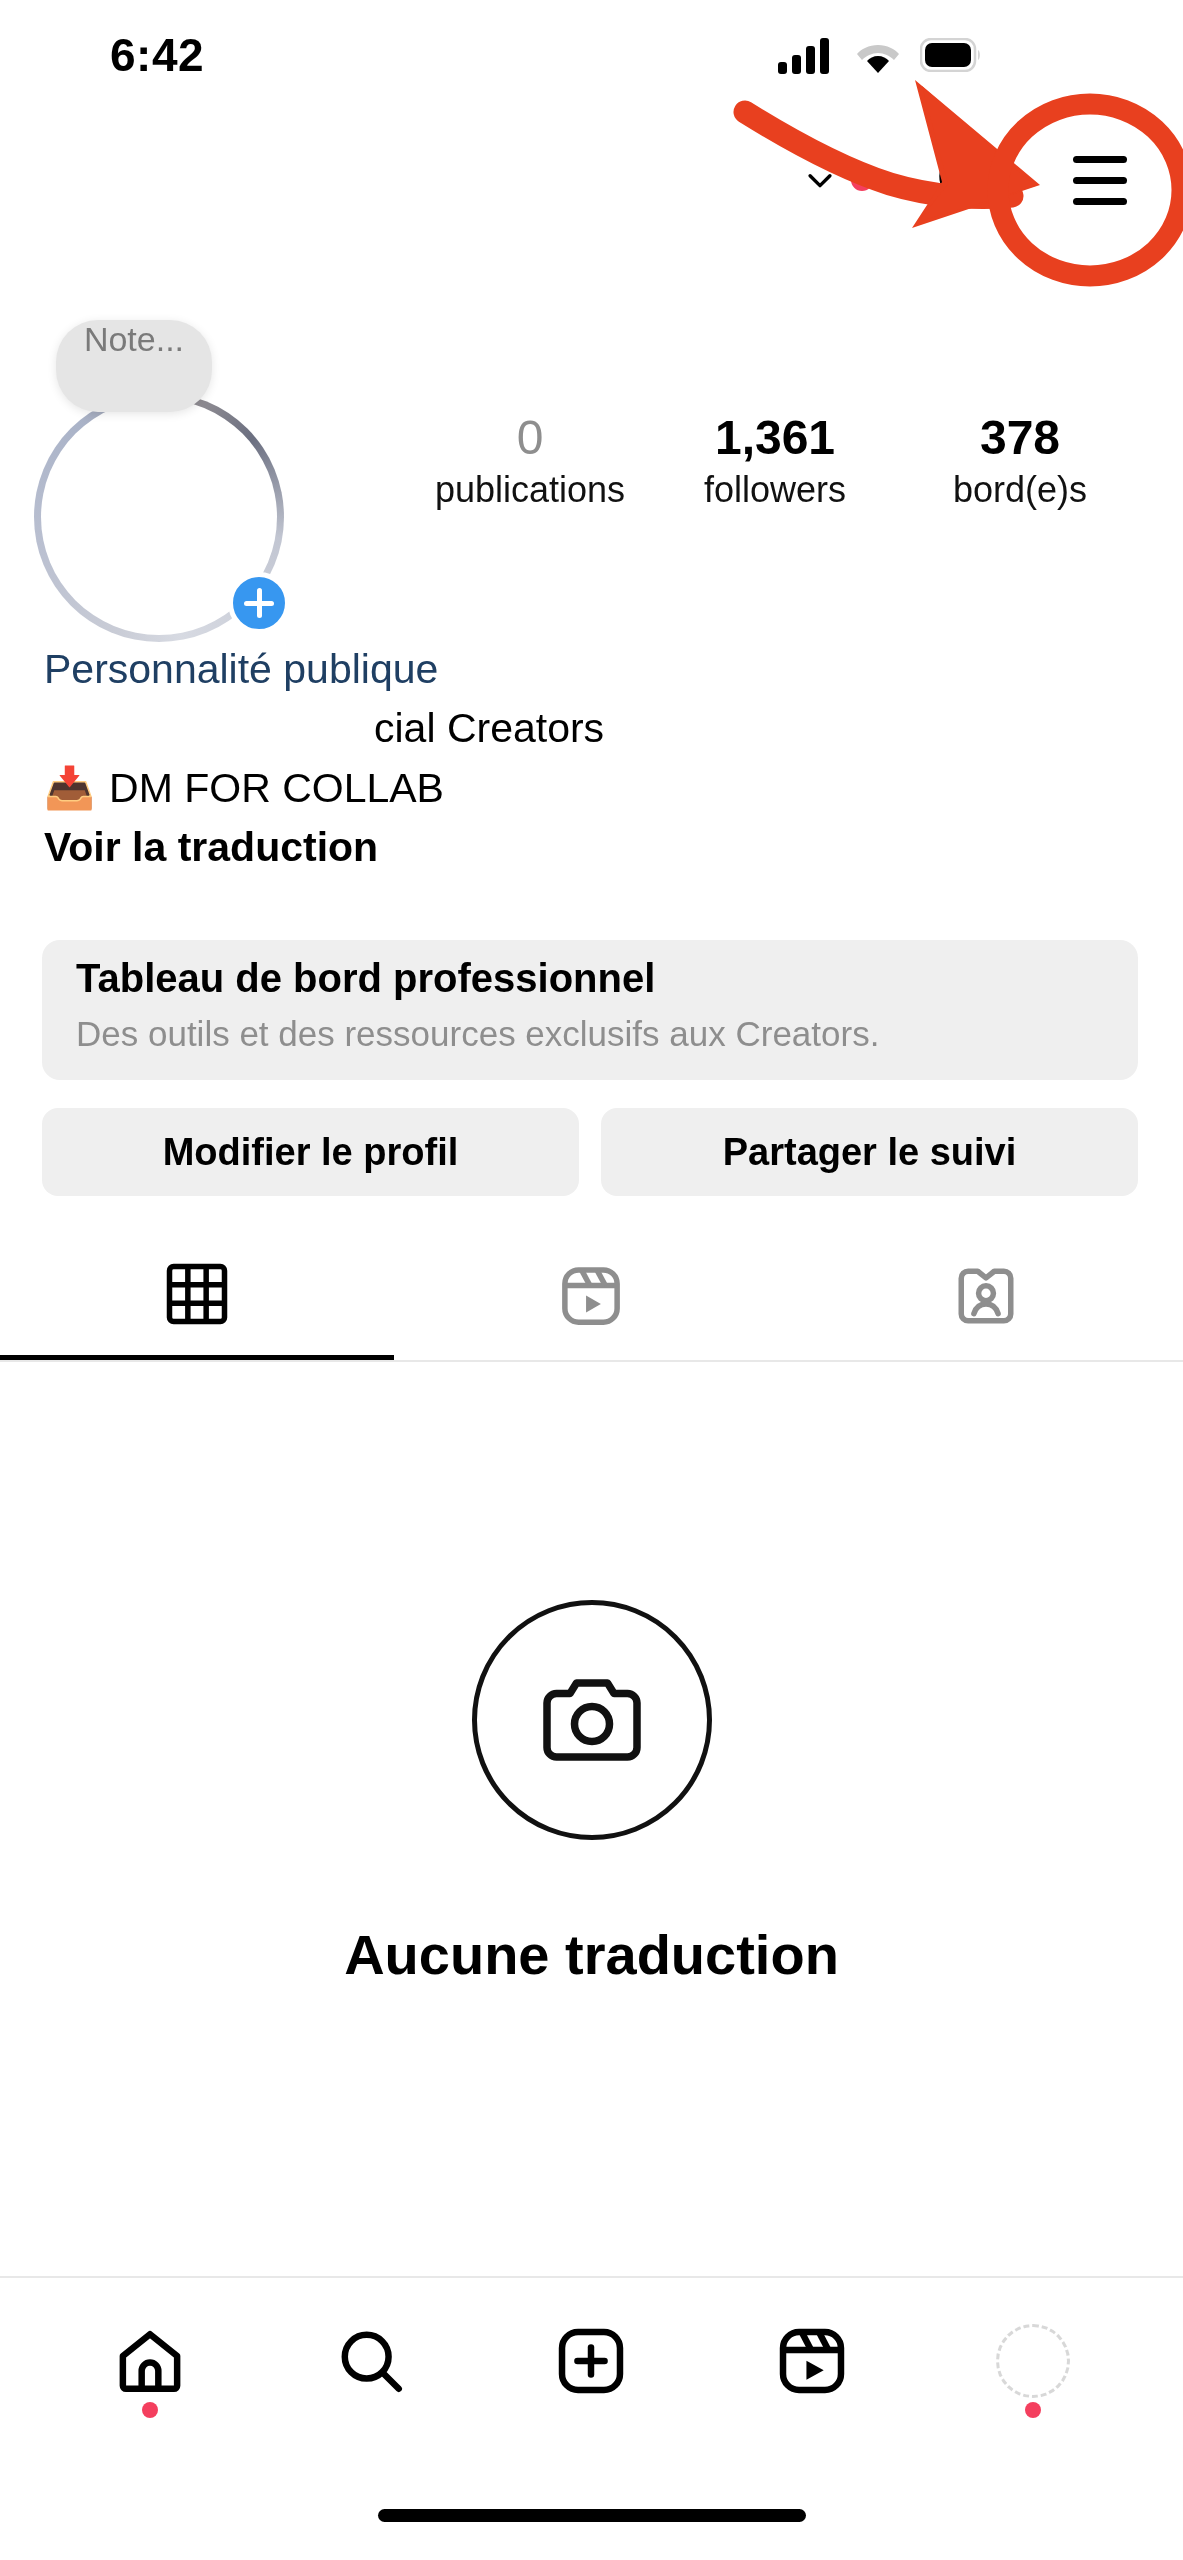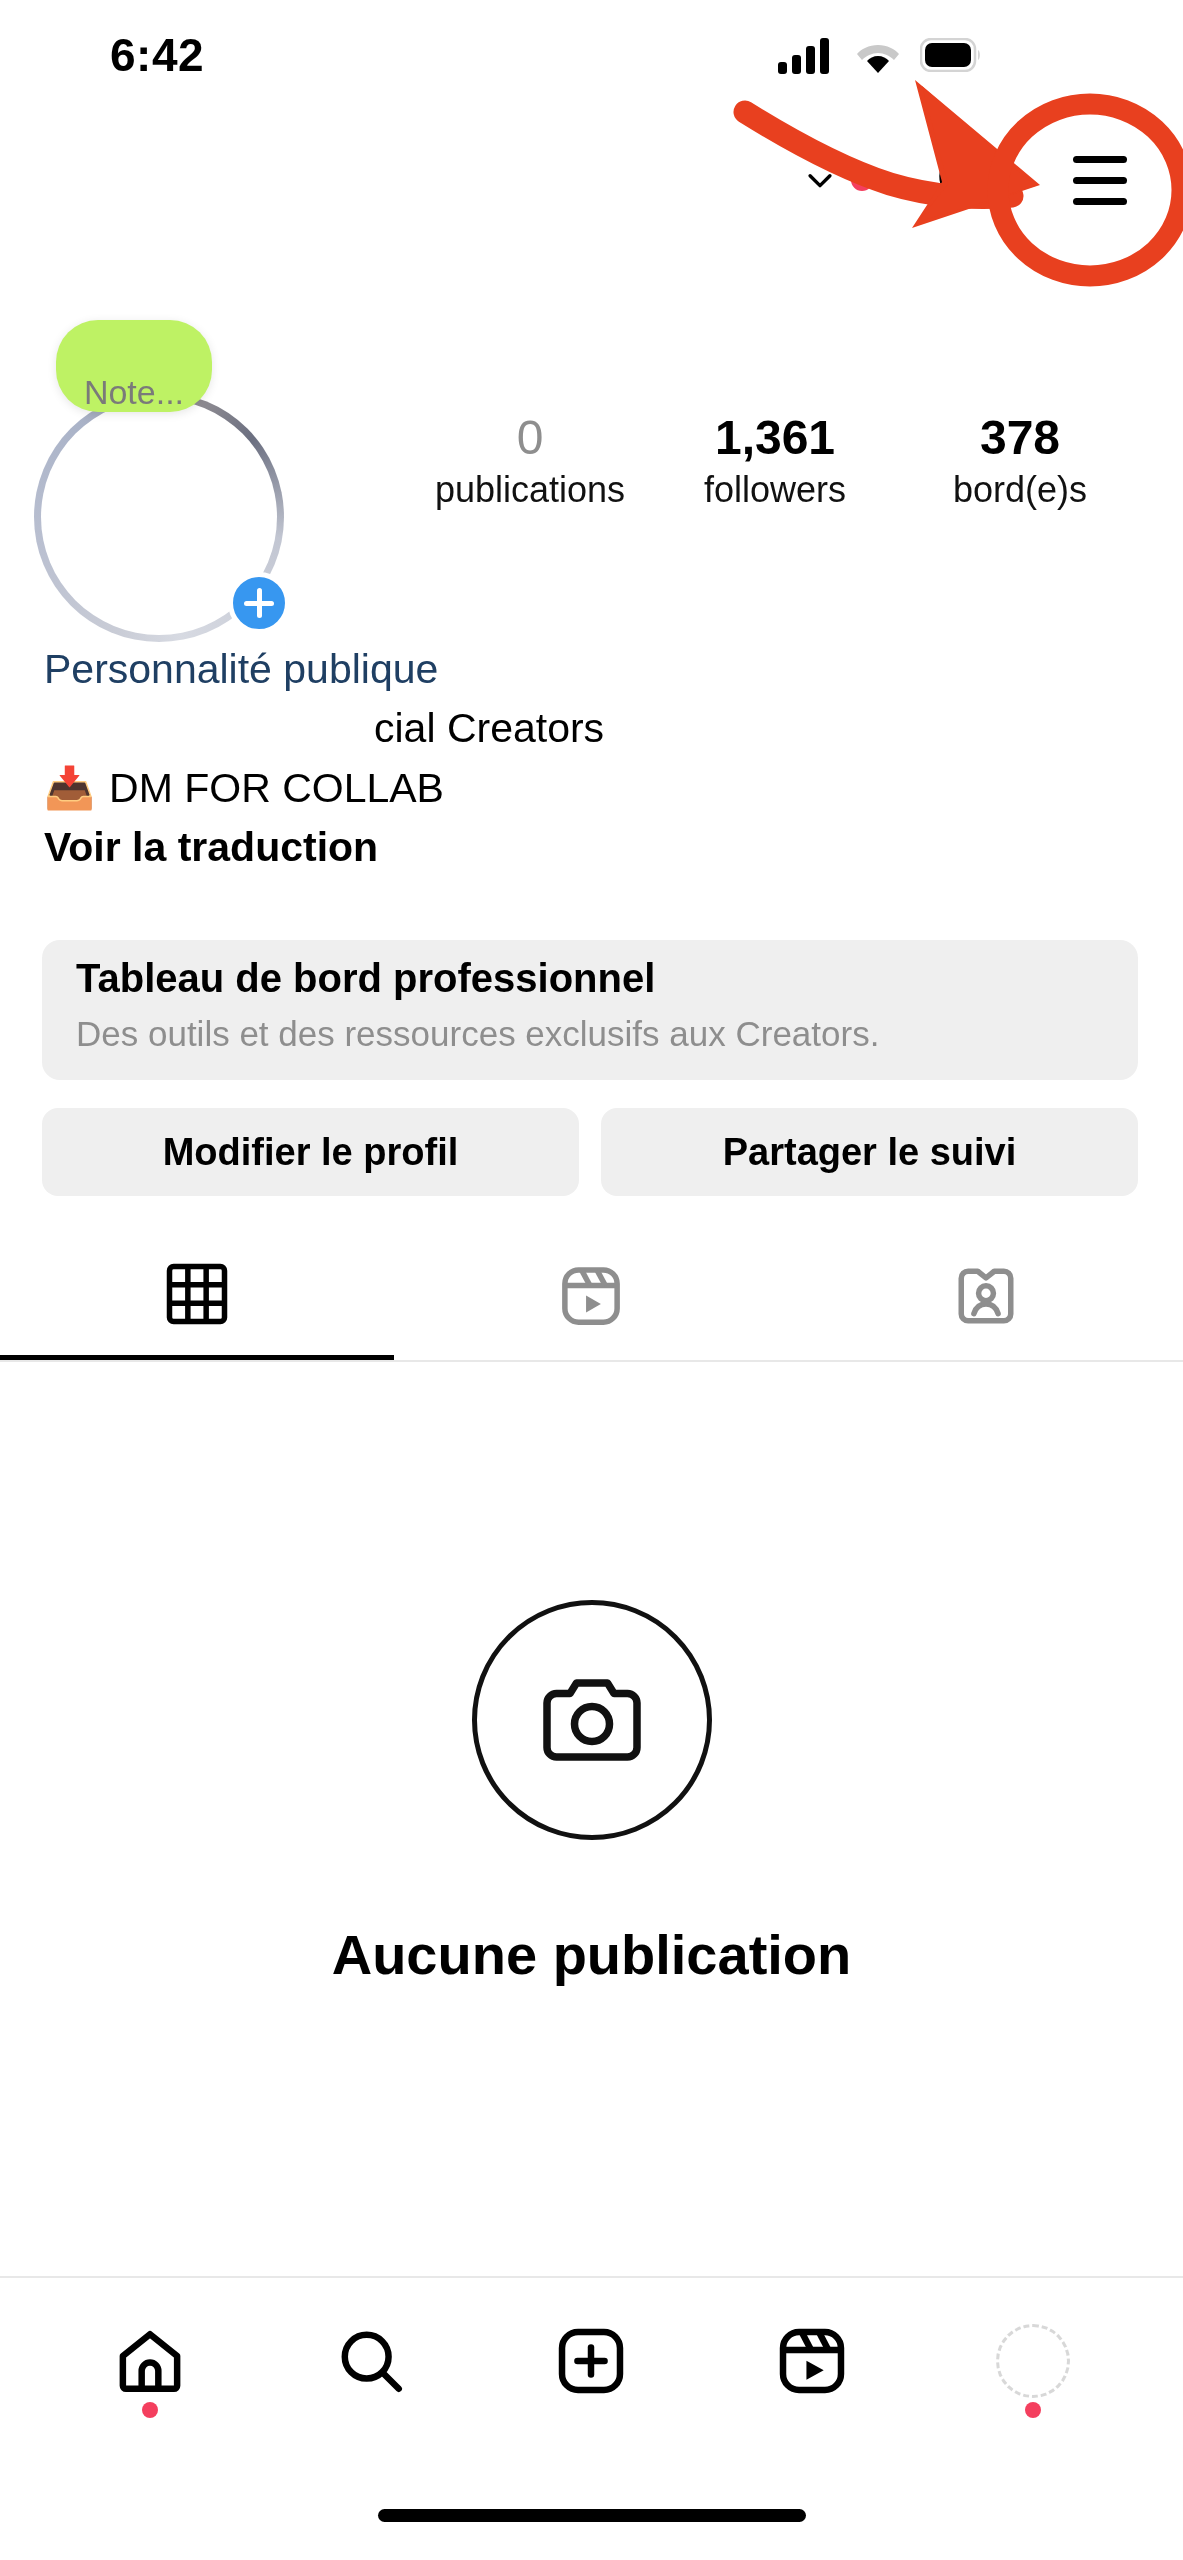--- a/index.html
+++ b/index.html
@@ -49,22 +49,22 @@
     background:conic-gradient(from 200deg,#c9ccd6 0deg,#b9bfd0 60deg,#aab3c8 120deg,
                #8f8c92 180deg,#6b6f80 210deg,#c2c6d2 260deg,#d7dae2 330deg,#c9ccd6 360deg);
     padding:5px;
   }
   .avatar-inner {
     position:absolute; left:7px; top:7px; width:236px; height:236px;
     border-radius:50%; background:#fff;
   }
   .note-bubble {
     position:absolute; left:22px; top:-72px; width:156px; height:92px;
-    background:#bef264; border-radius:42px;
-    display:flex; align-items:flex-end; justify-content:center;
+    background:#e5e5e5; border-radius:42px;
+    display:flex; align-items:flex-start; justify-content:center;
     box-shadow:0 2px 10px rgba(0,0,0,0.10);
     z-index:6;
   }
   .note-bubble span { font-size:34px; color:#7a7a7a; }
   .plus-badge {
     position:absolute; right:-6px; bottom:8px; width:62px; height:62px;
     border-radius:50%; background:#3797F0; border:5px solid #fff;
     display:flex; align-items:center; justify-content:center; z-index:7;
   }
   .plus-badge::before { content:""; position:absolute; width:30px; height:5px;
@@ -275,21 +275,21 @@
 
   <div class="empty">
     <div class="empty-circle">
       <svg width="120" height="120" viewBox="0 0 24 24">
         <path d="M3 8.6 A1.9 1.9 0 0 1 4.9 6.7 H7.6 L8.9 4.6 H15.1 L16.4 6.7 H19.1
                  A1.9 1.9 0 0 1 21 8.6 V17.5 A1.9 1.9 0 0 1 19.1 19.4 H4.9
                  A1.9 1.9 0 0 1 3 17.5 Z" fill="none" stroke="#111" stroke-width="1.5" stroke-linejoin="round"></path>
         <circle cx="12" cy="12.8" r="3.5" fill="none" stroke="#111" stroke-width="1.5"></circle>
       </svg>
     </div>
-    <div class="empty-title">Aucune publication</div>
+    <div class="empty-title">Aucune traduction</div>
   </div>
 
   <div class="bottomnav">
 
     <div class="navitem">
       <svg width="74" height="74" viewBox="0 0 24 24">
         <path d="M3.2 10.4 L12 3.3 L20.8 10.4 V20 A1 1 0 0 1 19.8 21 H4.2 A1 1 0 0 1 3.2 20 Z" fill="none" stroke="#000" stroke-width="2.1" stroke-linejoin="round"></path>
         <path d="M9.3 21 V15.2 A2.7 2.7 0 0 1 14.7 15.2 V21" fill="none" stroke="#000" stroke-width="2.1" stroke-linejoin="round"></path>
       </svg>
       <div class="nav-dot"></div>

